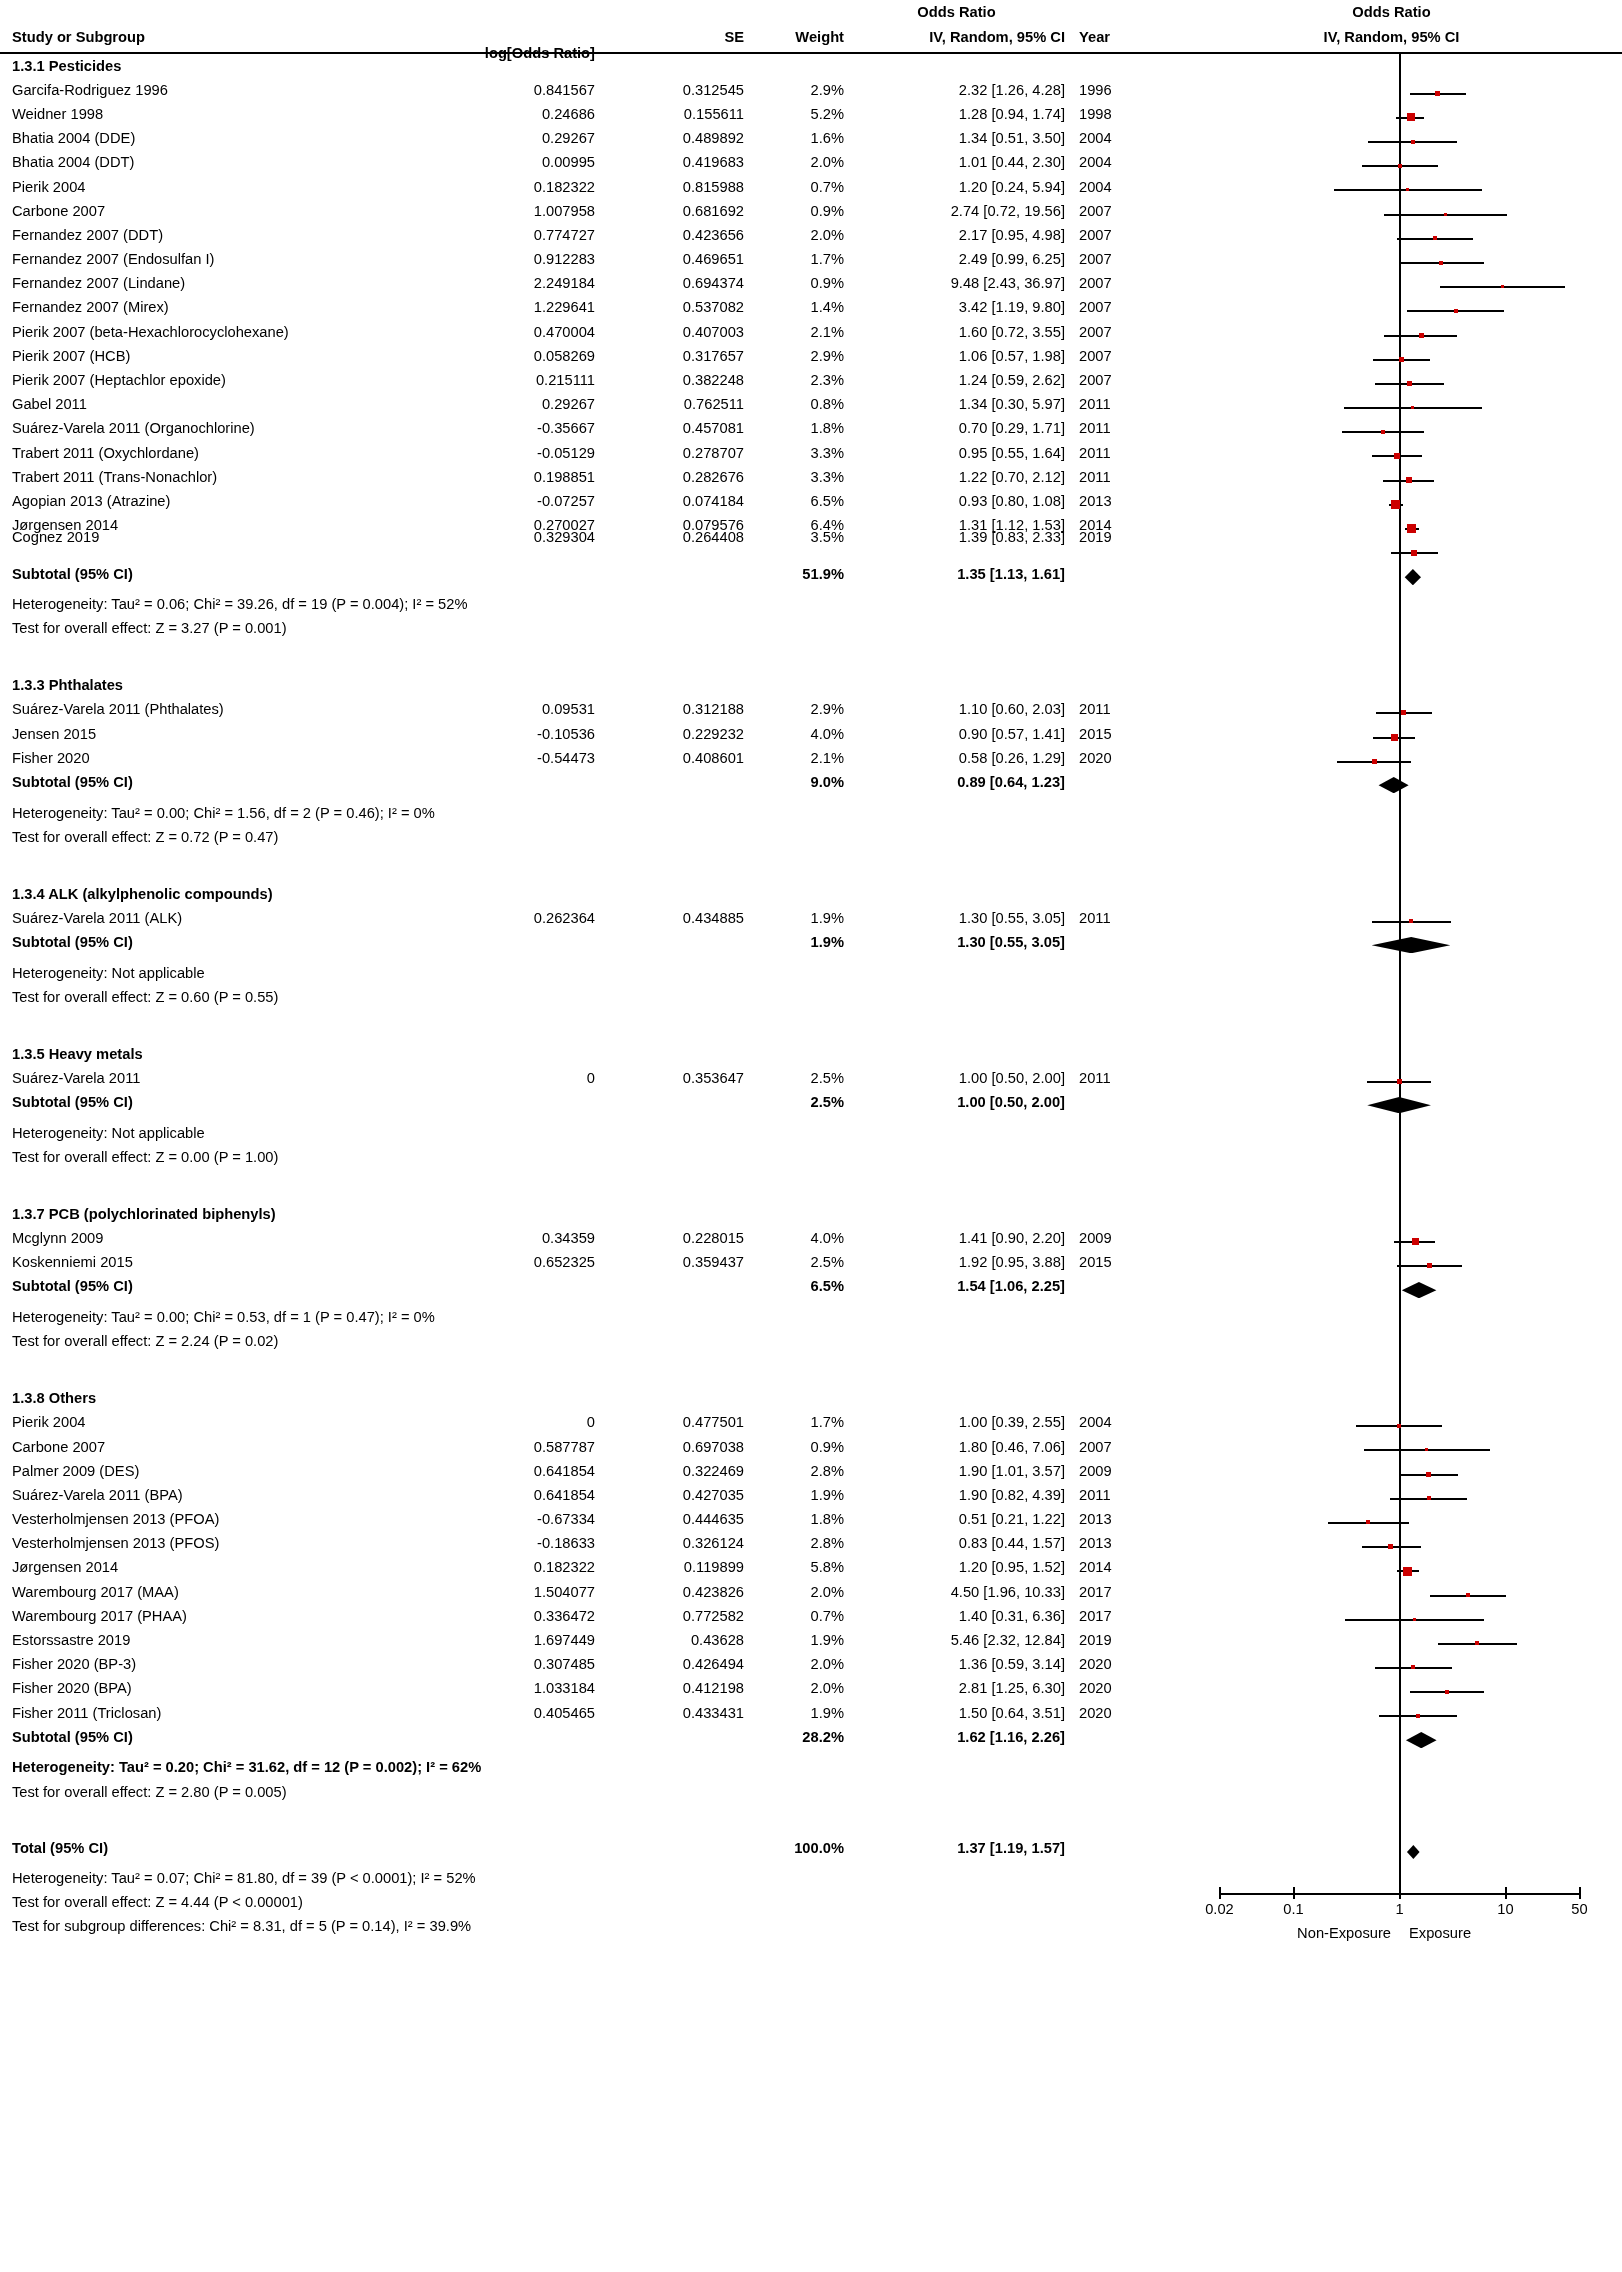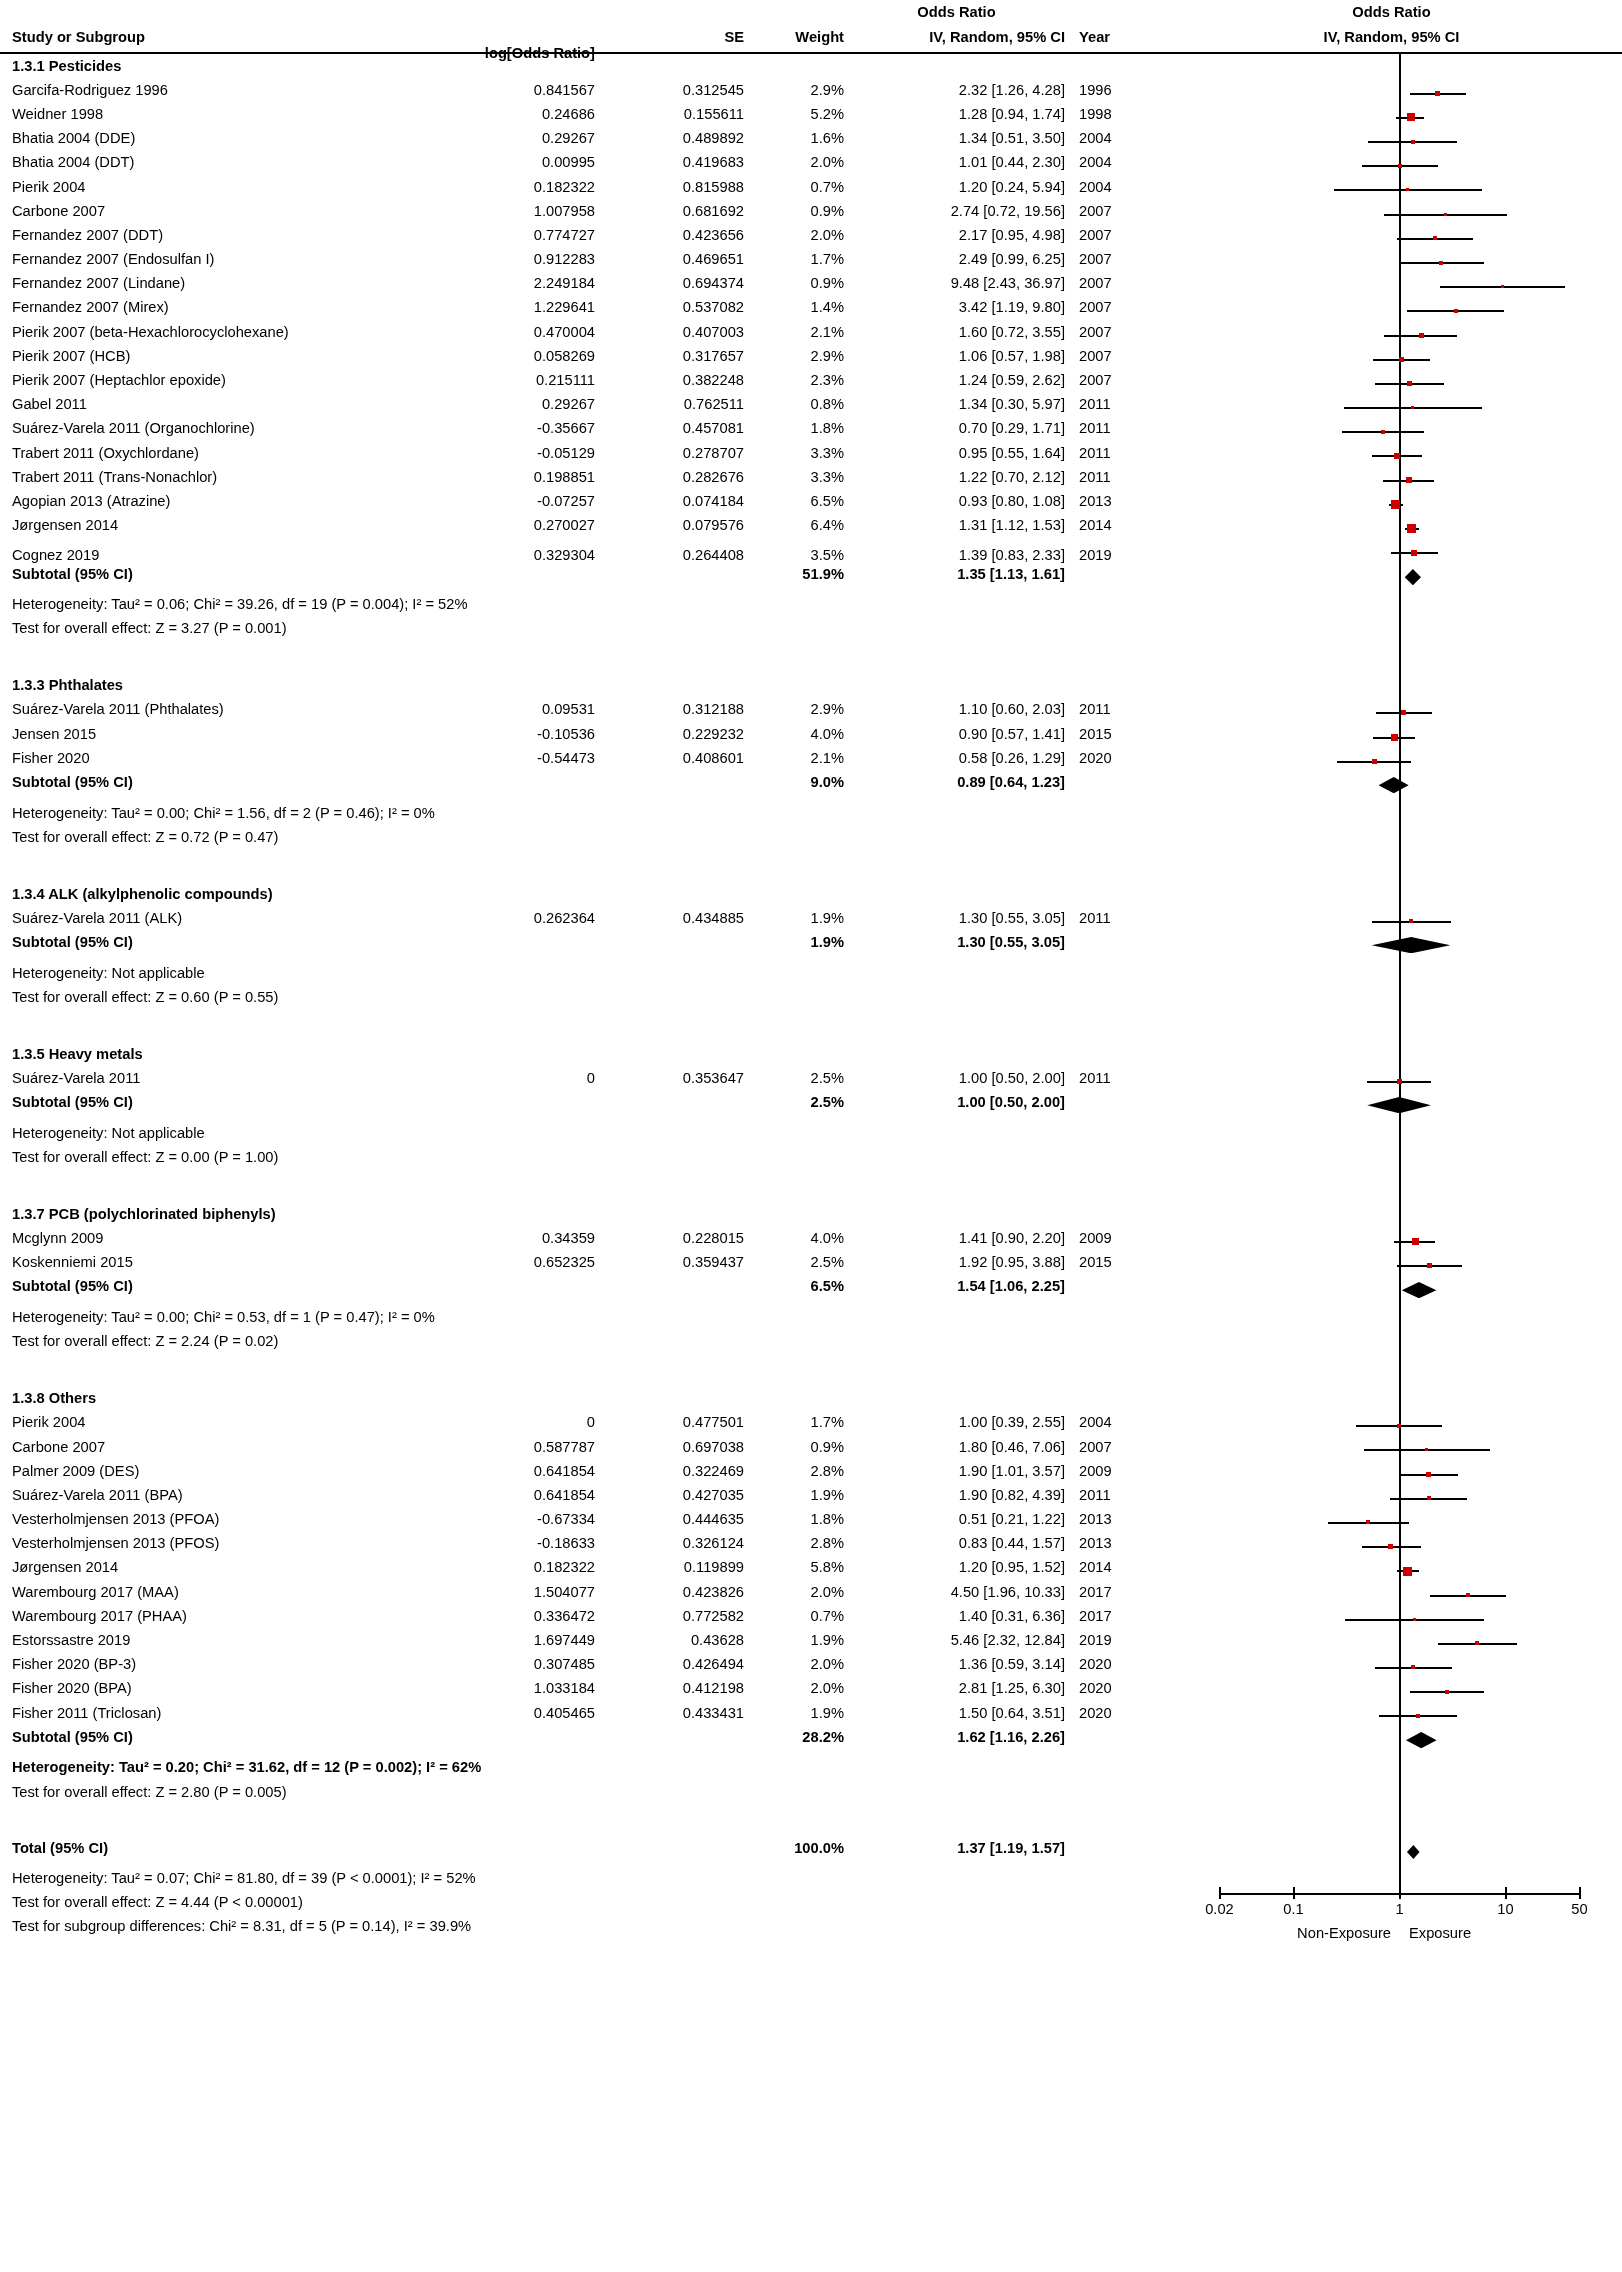--- a/index.html
+++ b/index.html
@@ -215,21 +215,21 @@
         <div class="c-yr">2013</div>
       </div>
       <div class="row" style="top: 517px;">
         <div class="c-study">Jørgensen 2014</div>
         <div class="c-log">0.270027</div>
         <div class="c-se">0.079576</div>
         <div class="c-wt">6.4%</div>
         <div class="c-ci">1.31 [1.12, 1.53]</div>
         <div class="c-yr">2014</div>
       </div>
-      <div class="row" style="top: 547px;">
+      <div class="row" style="top: 529px;">
         <div class="c-study">Cognez 2019</div>
         <div class="c-log">0.329304</div>
         <div class="c-se">0.264408</div>
         <div class="c-wt">3.5%</div>
         <div class="c-ci">1.39 [0.83, 2.33]</div>
         <div class="c-yr">2019</div>
       </div>
       <div class="row summary-row" style="top: 566px;">
         <div class="c-study" style="font-weight: bold;">Subtotal (95% CI)</div>
         <div class="c-wt" style="font-weight: bold;">51.9%</div>

